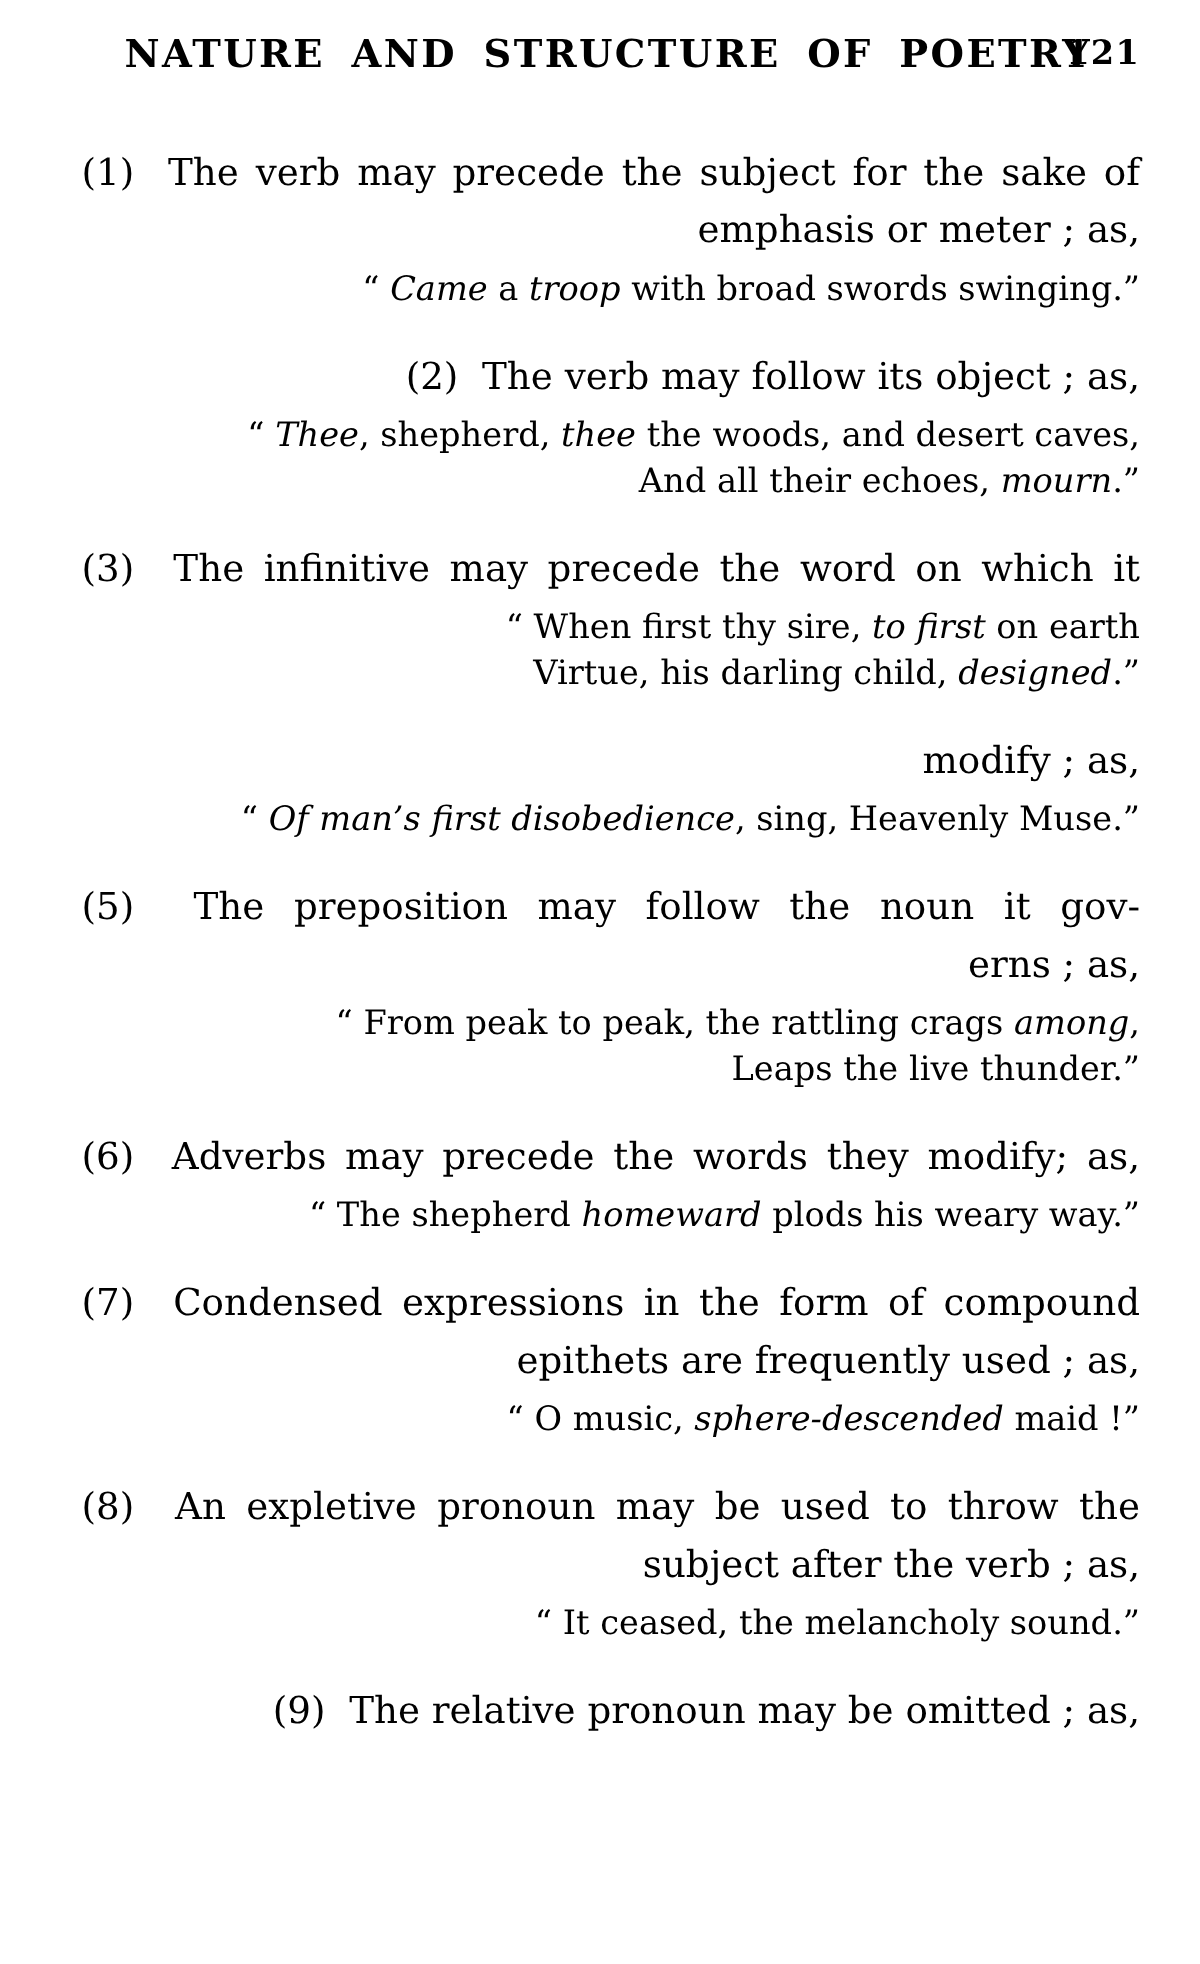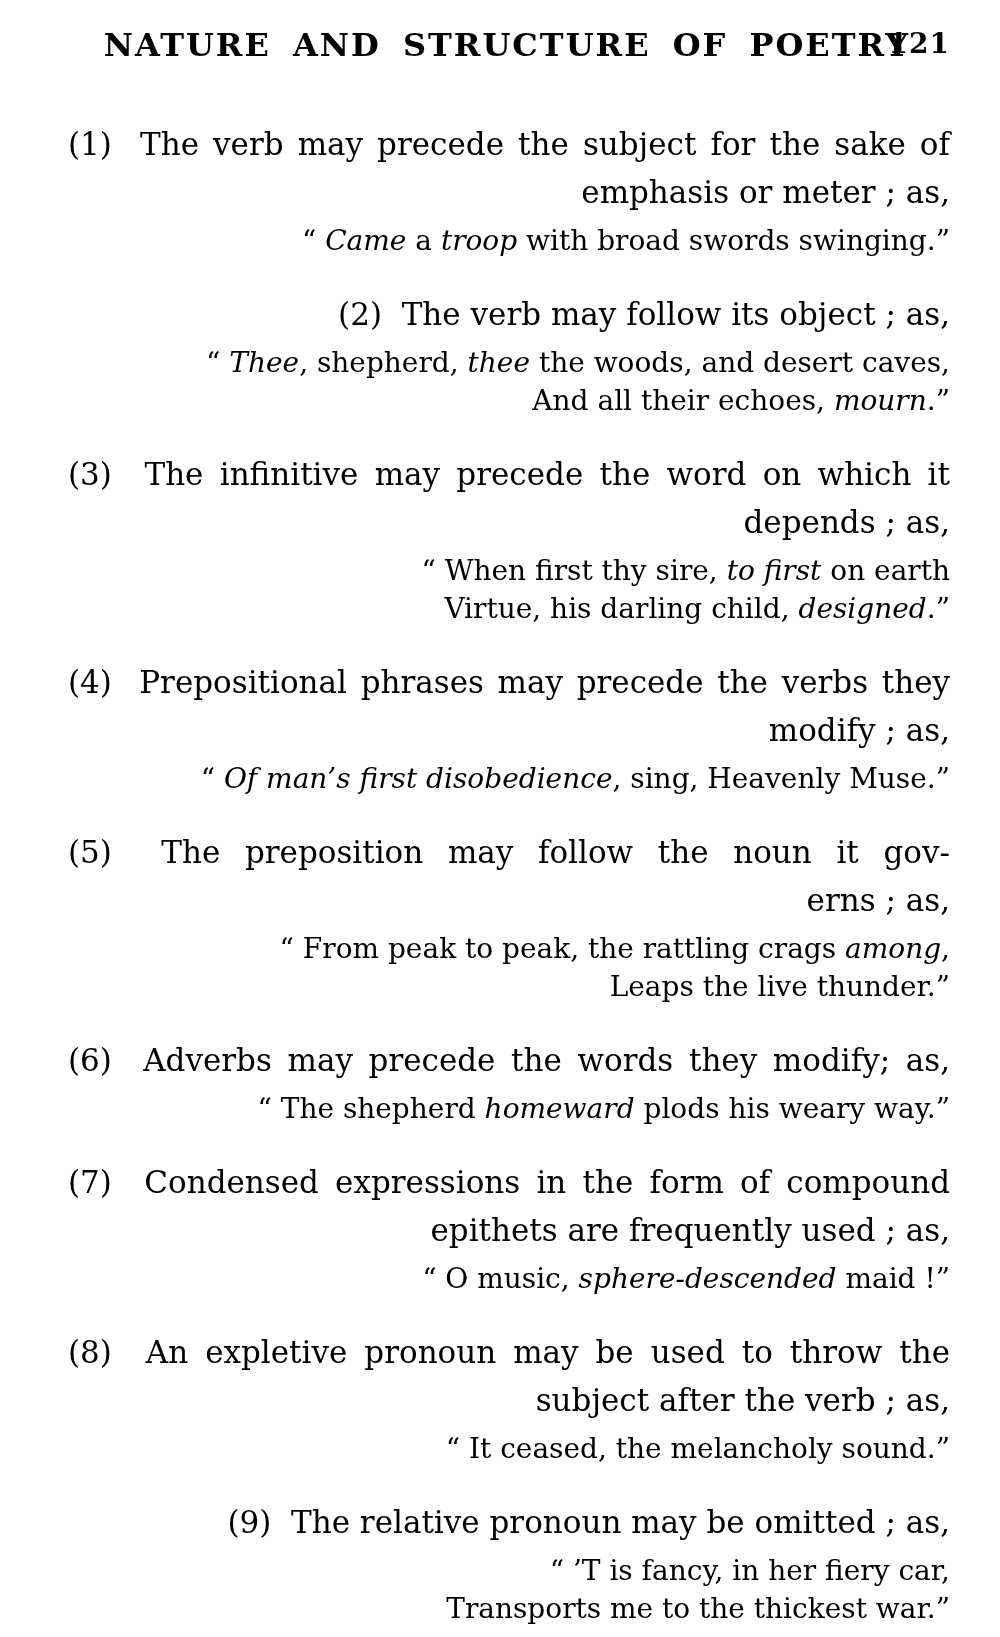--- a/index.html
+++ b/index.html
@@ -94,28 +94,26 @@
       </div>
       <div class="section">
         <div class="para-line first">(2)&nbsp; The verb may follow its object ; as,</div>
         <div class="quote">
           <div class="quote-line"><span>“ </span><span class="it">Thee</span><span>, shepherd, </span><span class="it">thee</span><span> the woods, and desert caves,</span></div>
           <div class="quote-line cont"><span>And all their echoes, </span><span class="it">mourn</span><span>.”</span></div>
         </div>
       </div>
       <div class="section">
         <div class="para-line first jfull">(3)&nbsp; The infinitive may precede the word on which it</div>
-        <div class="para-line">depends ; as,</div>
         <div class="quote">
           <div class="quote-line"><span>“ When first thy sire, </span><span class="it">to first</span><span> on earth</span></div>
           <div class="quote-line cont"><span>Virtue, his darling child, </span><span class="it">designed</span><span>.”</span></div>
         </div>
       </div>
       <div class="section">
-        <div class="para-line first jfull">(4)&nbsp; Prepositional phrases may precede the verbs they</div>
         <div class="para-line">modify ; as,</div>
         <div class="quote">
           <div class="quote-line"><span>“ </span><span class="it">Of man’s first disobedience</span><span>, sing, Heavenly Muse.”</span></div>
         </div>
       </div>
       <div class="section">
         <div class="para-line first jfull">(5)&nbsp; The preposition may follow the noun it gov-</div>
         <div class="para-line">erns ; as,</div>
         <div class="quote">
           <div class="quote-line"><span>“ From peak to peak, the rattling crags </span><span class="it">among</span><span>,</span></div>
@@ -137,19 +135,15 @@
       </div>
       <div class="section">
         <div class="para-line first jfull">(8)&nbsp; An expletive pronoun may be used to throw the</div>
         <div class="para-line">subject after the verb ; as,</div>
         <div class="quote">
           <div class="quote-line"><span>“ It ceased, the melancholy sound.”</span></div>
         </div>
       </div>
       <div class="section">
         <div class="para-line first">(9)&nbsp; The relative pronoun may be omitted ; as,</div>
-        <div class="quote">
-          <div class="quote-line"><span>“ ’T is fancy, in her fiery car,</span></div>
-          <div class="quote-line cont"><span>Transports me to the thickest war.”</span></div>
-        </div>
       </div>
     </div>
 </div>
 
 </body></html>

